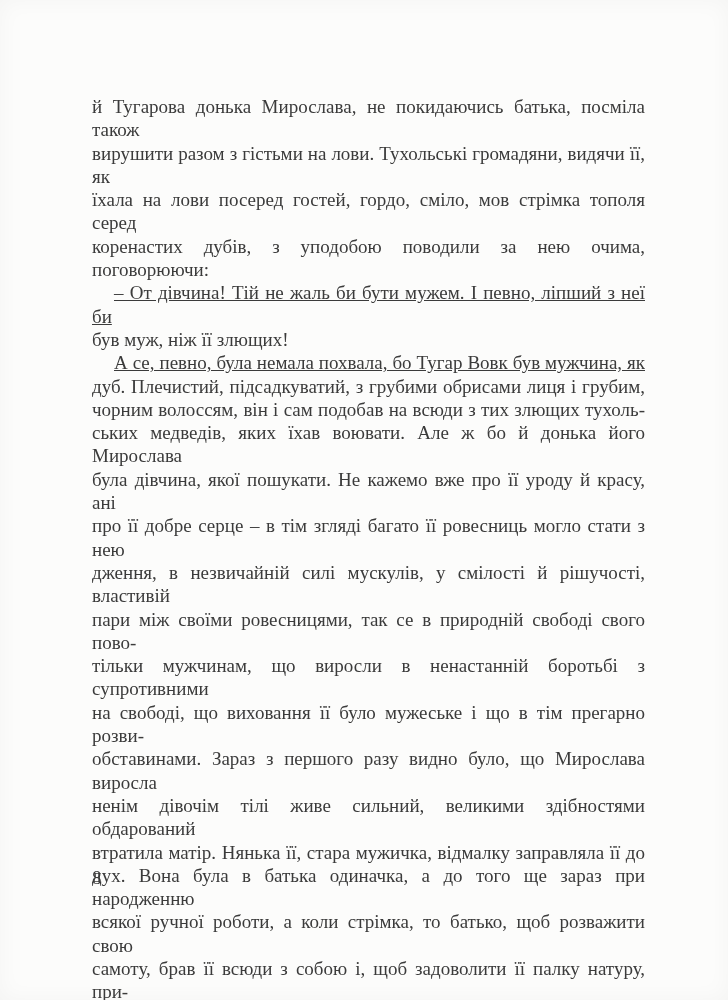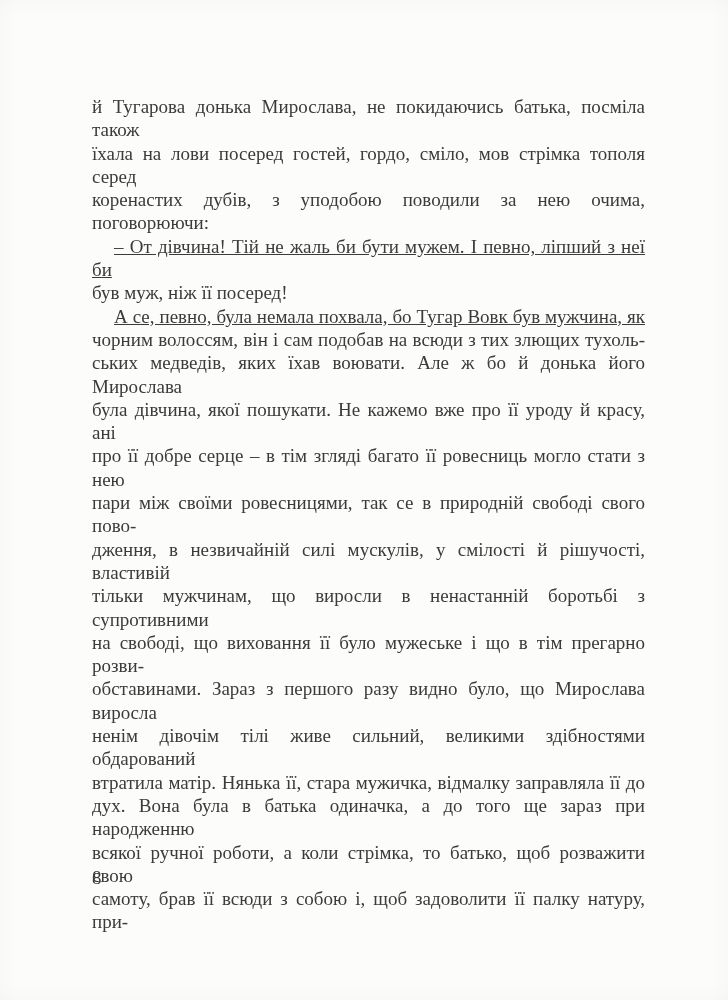--- a/index.html
+++ b/index.html
@@ -54,35 +54,37 @@
     line-height: 23.3px;
   }
 </style>
 </head>
 <body style="--text-color: #3b3b3b; --page-bg: #fcfcfb;">
 
 <div class="book-page">
   <div class="text-column">
       <div class="paragraph">
         <div class="line">й Тугарова донька Мирослава, не покидаючись батька, посміла також</div>
+        <div class="line">вирушити разом з гістьми на лови. Тухольські громадяни, видячи її, як</div>
         <div class="line">їхала на лови посеред гостей, гордо, сміло, мов стрімка тополя серед</div>
         <div class="line last">коренастих дубів, з уподобою поводили за нею очима, поговорюючи:</div>
       </div>
       <div class="paragraph">
         <div class="line first-indent">– От дівчина! Тій не жаль би бути мужем. І певно, ліпший з неї би</div>
-        <div class="line last">був муж, ніж її посеред!</div>
+        <div class="line last">був муж, ніж її злющих!</div>
       </div>
       <div class="paragraph">
         <div class="line first-indent">А се, певно, була немала похвала, бо Тугар Вовк був мужчина, як</div>
+        <div class="line">дуб. Плечистий, підсадкуватий, з грубими обрисами лиця і грубим,</div>
         <div class="line">чорним волоссям, він і сам подобав на всюди з тих злющих тухоль-</div>
         <div class="line">ських медведів, яких їхав воювати. Але ж бо й донька його Мирослава</div>
         <div class="line">була дівчина, якої пошукати. Не кажемо вже про її уроду й красу, ані</div>
         <div class="line">про її добре серце – в тім згляді багато її ровесниць могло стати з нею</div>
+        <div class="line">дження, в незвичайній силі мускулів, у смілості й рішучості, властивій</div>
         <div class="line">пари між своїми ровесницями, так се в природній свободі свого пово-</div>
-        <div class="line">дження, в незвичайній силі мускулів, у смілості й рішучості, властивій</div>
         <div class="line">тільки мужчинам, що виросли в ненастанній боротьбі з супротивними</div>
         <div class="line">на свободі, що виховання її було мужеське і що в тім прегарно розви-</div>
         <div class="line">обставинами. Зараз з першого разу видно було, що Мирослава виросла</div>
         <div class="line">ненім дівочім тілі живе сильний, великими здібностями обдарований</div>
         <div class="line">втратила матір. Нянька її, стара мужичка, відмалку заправляла її до</div>
         <div class="line">дух. Вона була в батька одиначка, а до того ще зараз при народженню</div>
         <div class="line">всякої ручної роботи, а коли стрімка, то батько, щоб розважити свою</div>
         <div class="line">самоту, брав її всюди з собою і, щоб задоволити її палку натуру, при-</div>
       </div>
     </div>

